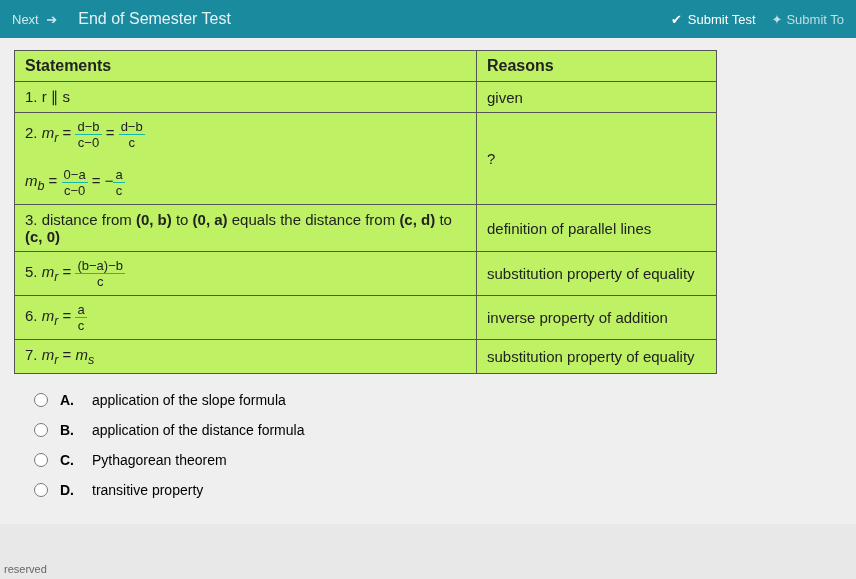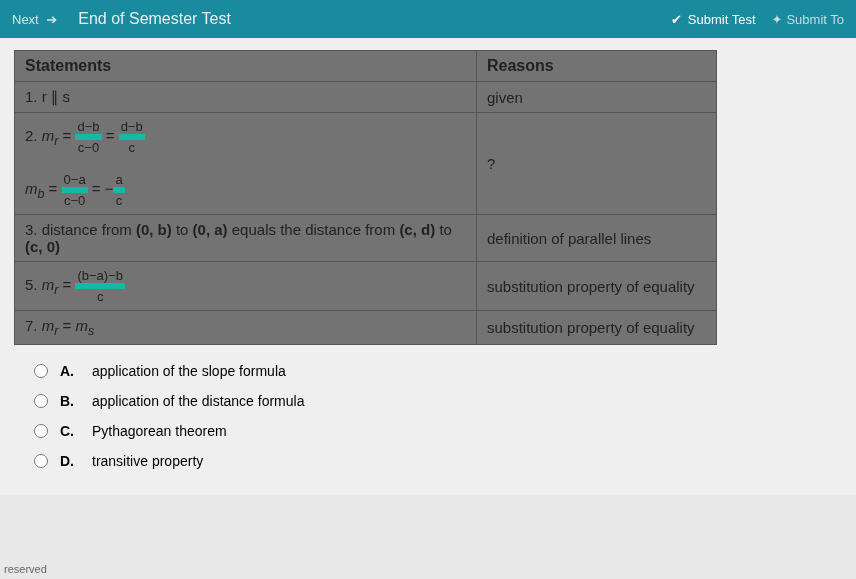--- a/index.html
+++ b/index.html
@@ -53,21 +53,21 @@
       gap: 4px;
       font-size: 13px;
       color: #c0dee4;
     }
     .content {
       padding: 12px 14px;
       background: #efefef;
     }
     table {
       border-collapse: collapse;
-      background: #737373;
+      background: #bef264;
       margin-bottom: 18px;
     }
     td, th {
       border: 1px solid #555;
       padding: 6px 10px;
       text-align: left;
       font-size: 15px;
       color: #222;
     }
     th {
@@ -75,21 +75,21 @@
       font-size: 16px;
     }
     .statements-col { width: 462px; }
     .reasons-col { width: 240px; }
     .frac {
       display: inline-block;
       vertical-align: middle;
       text-align: center;
       font-size: 13px;
     }
-    .frac .num { display: block; border-bottom: 6px solid #14b8a6; padding: 0 2px; }
+    .frac .num { display: block; border-bottom: 1px solid #14b8a6; padding: 0 2px; }
     .frac .den { display: block; padding: 0 2px; }
     .question-text {
       font-size: 14px;
       color: #222;
       margin: 18px 0 20px 0;
     }
     .options {
       padding-left: 20px;
     }
     .option {
@@ -158,20 +158,24 @@
     </tr>
     <tr>
       <td>3. distance from <b>(0, b)</b> to <b>(0, a)</b> equals the distance from <b>(c, d)</b> to <b>(c, 0)</b></td>
       <td>definition of parallel lines</td>
     </tr>
     <tr>
       <td>5. <i>m<sub>r</sub></i> = <span class="frac"><span class="num">(b−a)−b</span><span class="den">c</span></span></td>
       <td>substitution property of equality</td>
     </tr>
     <tr>
+      <td>6. <i>m<sub>r</sub></i> = <span class="frac"><span class="num">a</span><span class="den">c</span></span></td>
+      <td>inverse property of addition</td>
+    </tr>
+    <tr>
       <td>7. <i>m<sub>r</sub></i> = <i>m<sub>s</sub></i></td>
       <td>substitution property of equality</td>
     </tr>
   </tbody>
     </table>
 
 
   <div class="options">
     <label class="option">
       <input type="radio" name="answer" style="">

